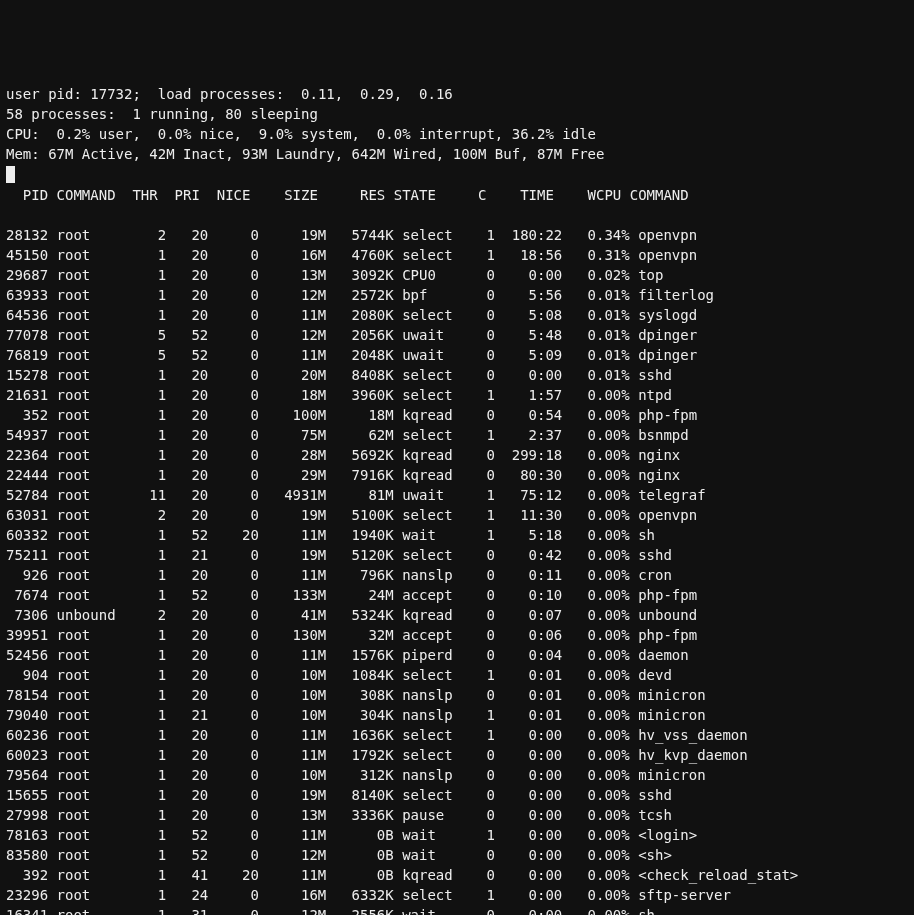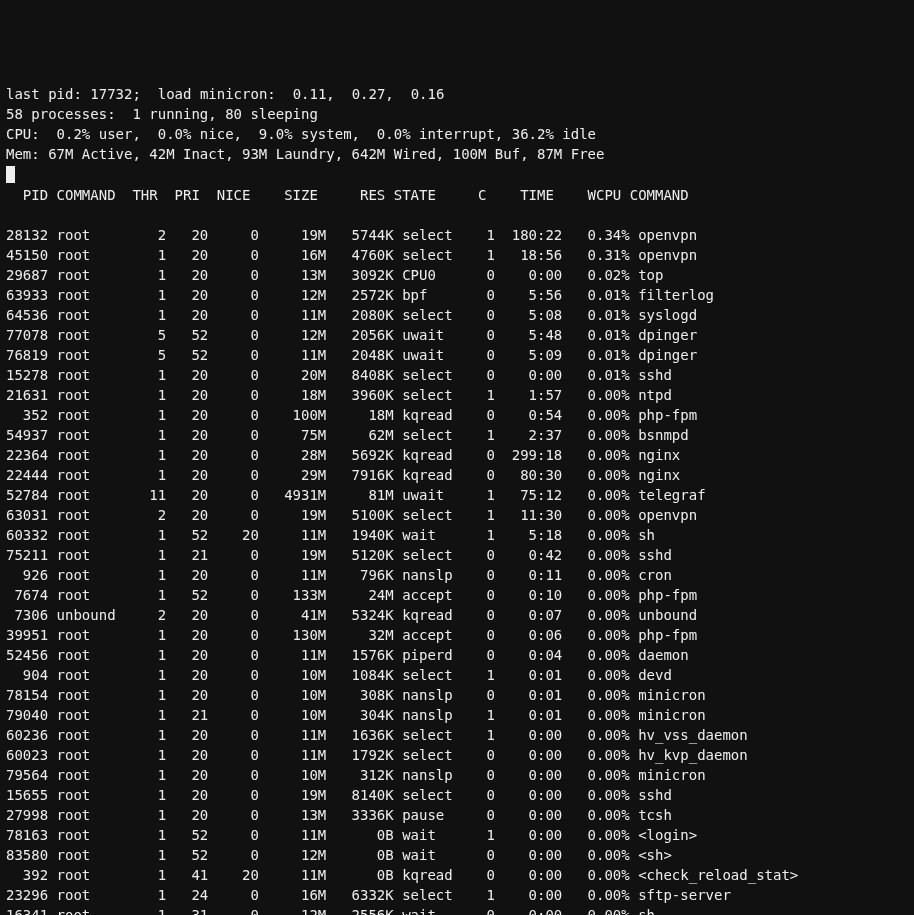--- a/index.html
+++ b/index.html
@@ -24,21 +24,21 @@
     height: 1.2em;
     background: #eee;
     vertical-align: text-bottom;
     margin-top: 2px;
   }
 </style>
 </head>
 <body>
 
 
-<div class="wrap"><span><span>last pid:</span> <span>17732</span>;  <span>load minicron:</span>  <span>0.11</span>,  <span>0.27</span>,  <span>0.16</span></span>
+<div class="wrap"><span><span>user pid:</span> <span>17732</span>;  <span>load processes:</span>  <span>0.11</span>,  <span>0.29</span>,  <span>0.16</span></span>
 <span>58 processes:  1 running, 80 sleeping</span>
 <span>CPU:  0.2% user,  0.0% nice,  9.0% system,  0.0% interrupt, 36.2% idle</span>
 <span>Mem: 67M Active, 42M Inact, 93M Laundry, 642M Wired, 100M Buf, 87M Free</span>
 <span class="cursor"></span>
 <span id="headerline">  PID COMMAND  THR  PRI  NICE    SIZE     RES STATE     C    TIME    WCPU COMMAND</span>
 <span id="listing">
 28132 root        2   20     0     19M   5744K select    1  180:22   0.34% openvpn
 45150 root        1   20     0     16M   4760K select    1   18:56   0.31% openvpn
 29687 root        1   20     0     13M   3092K CPU0      0    0:00   0.02% top
 63933 root        1   20     0     12M   2572K bpf       0    5:56   0.01% filterlog

